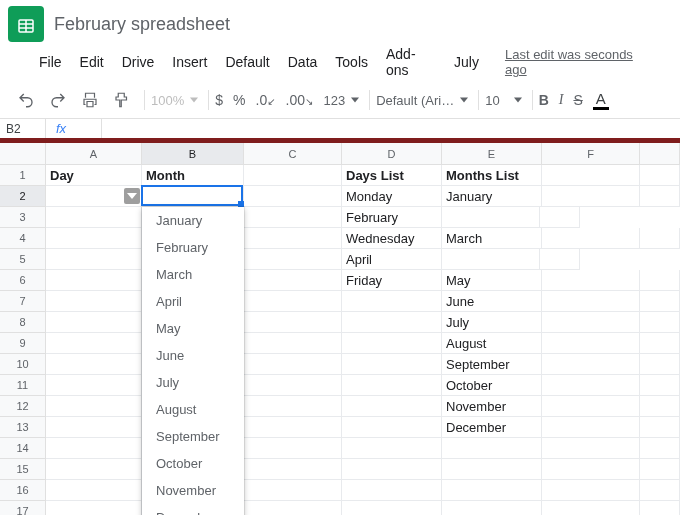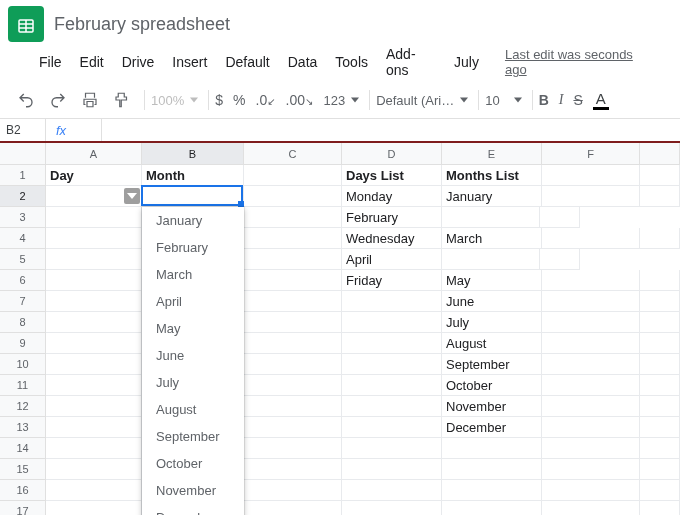--- a/index.html
+++ b/index.html
@@ -36,21 +36,21 @@
   }
   .tbtn { width: 24px; height: 24px; display:inline-flex; align-items:center; justify-content:center; margin-right:8px;}
   .tbtn svg { fill:#5f6368; }
   .tdiv { width:1px; height:20px; background:#e0e0e0; margin: 0 6px 0 2px;}
   .tdrop { display:inline-flex; align-items:center; font-size:13px; margin-right:8px; color:#bdbdbd;}
   .tdrop.dark { color:#5f6368; }
   .tdrop .caret { margin-left:6px; }
   .ttxt { font-size:14px; margin-right:10px; color:#5f6368;}
   .tA { border-bottom: 3px solid #000; padding:0 3px; font-size:15px; font-weight:500; color:#3c4043;}
   
-  .fbar { display:flex; align-items:center; border-bottom:2px solid #7f1d1d; height:24px;}
+  .fbar { display:flex; align-items:center; border-bottom:5px solid #7f1d1d; height:24px;}
   .namebox { width:46px; padding:0 6px; font-size:12px; color:#3c4043; border-right:1px solid #e0e0e0; height:100%; display:flex; align-items:center;}
   .fx { padding: 0 10px; color:#3b82f6; font-style:italic; font-size:13px;}
   
   .grid { position: relative; }
   .ghdr { display:flex; }
   .corner { width:46px; height:22px; background:#f8f9fa; border-right:1px solid #e0e0e0; border-bottom:1px solid #e0e0e0;}
   .colh { height:22px; background:#f8f9fa; border-right:1px solid #e0e0e0; border-bottom:1px solid #e0e0e0; display:flex; align-items:center; justify-content:center; font-size:11px; color:#5f6368;}
   .colh.sel { background:#e8eaed; color:#202124;}
   .row { display:flex; }
   .rowh { width:46px; height:21px; background:#f8f9fa; border-right:1px solid #e0e0e0; border-bottom:1px solid #e0e0e0; display:flex; align-items:center; justify-content:center; font-size:11px; color:#5f6368;}

